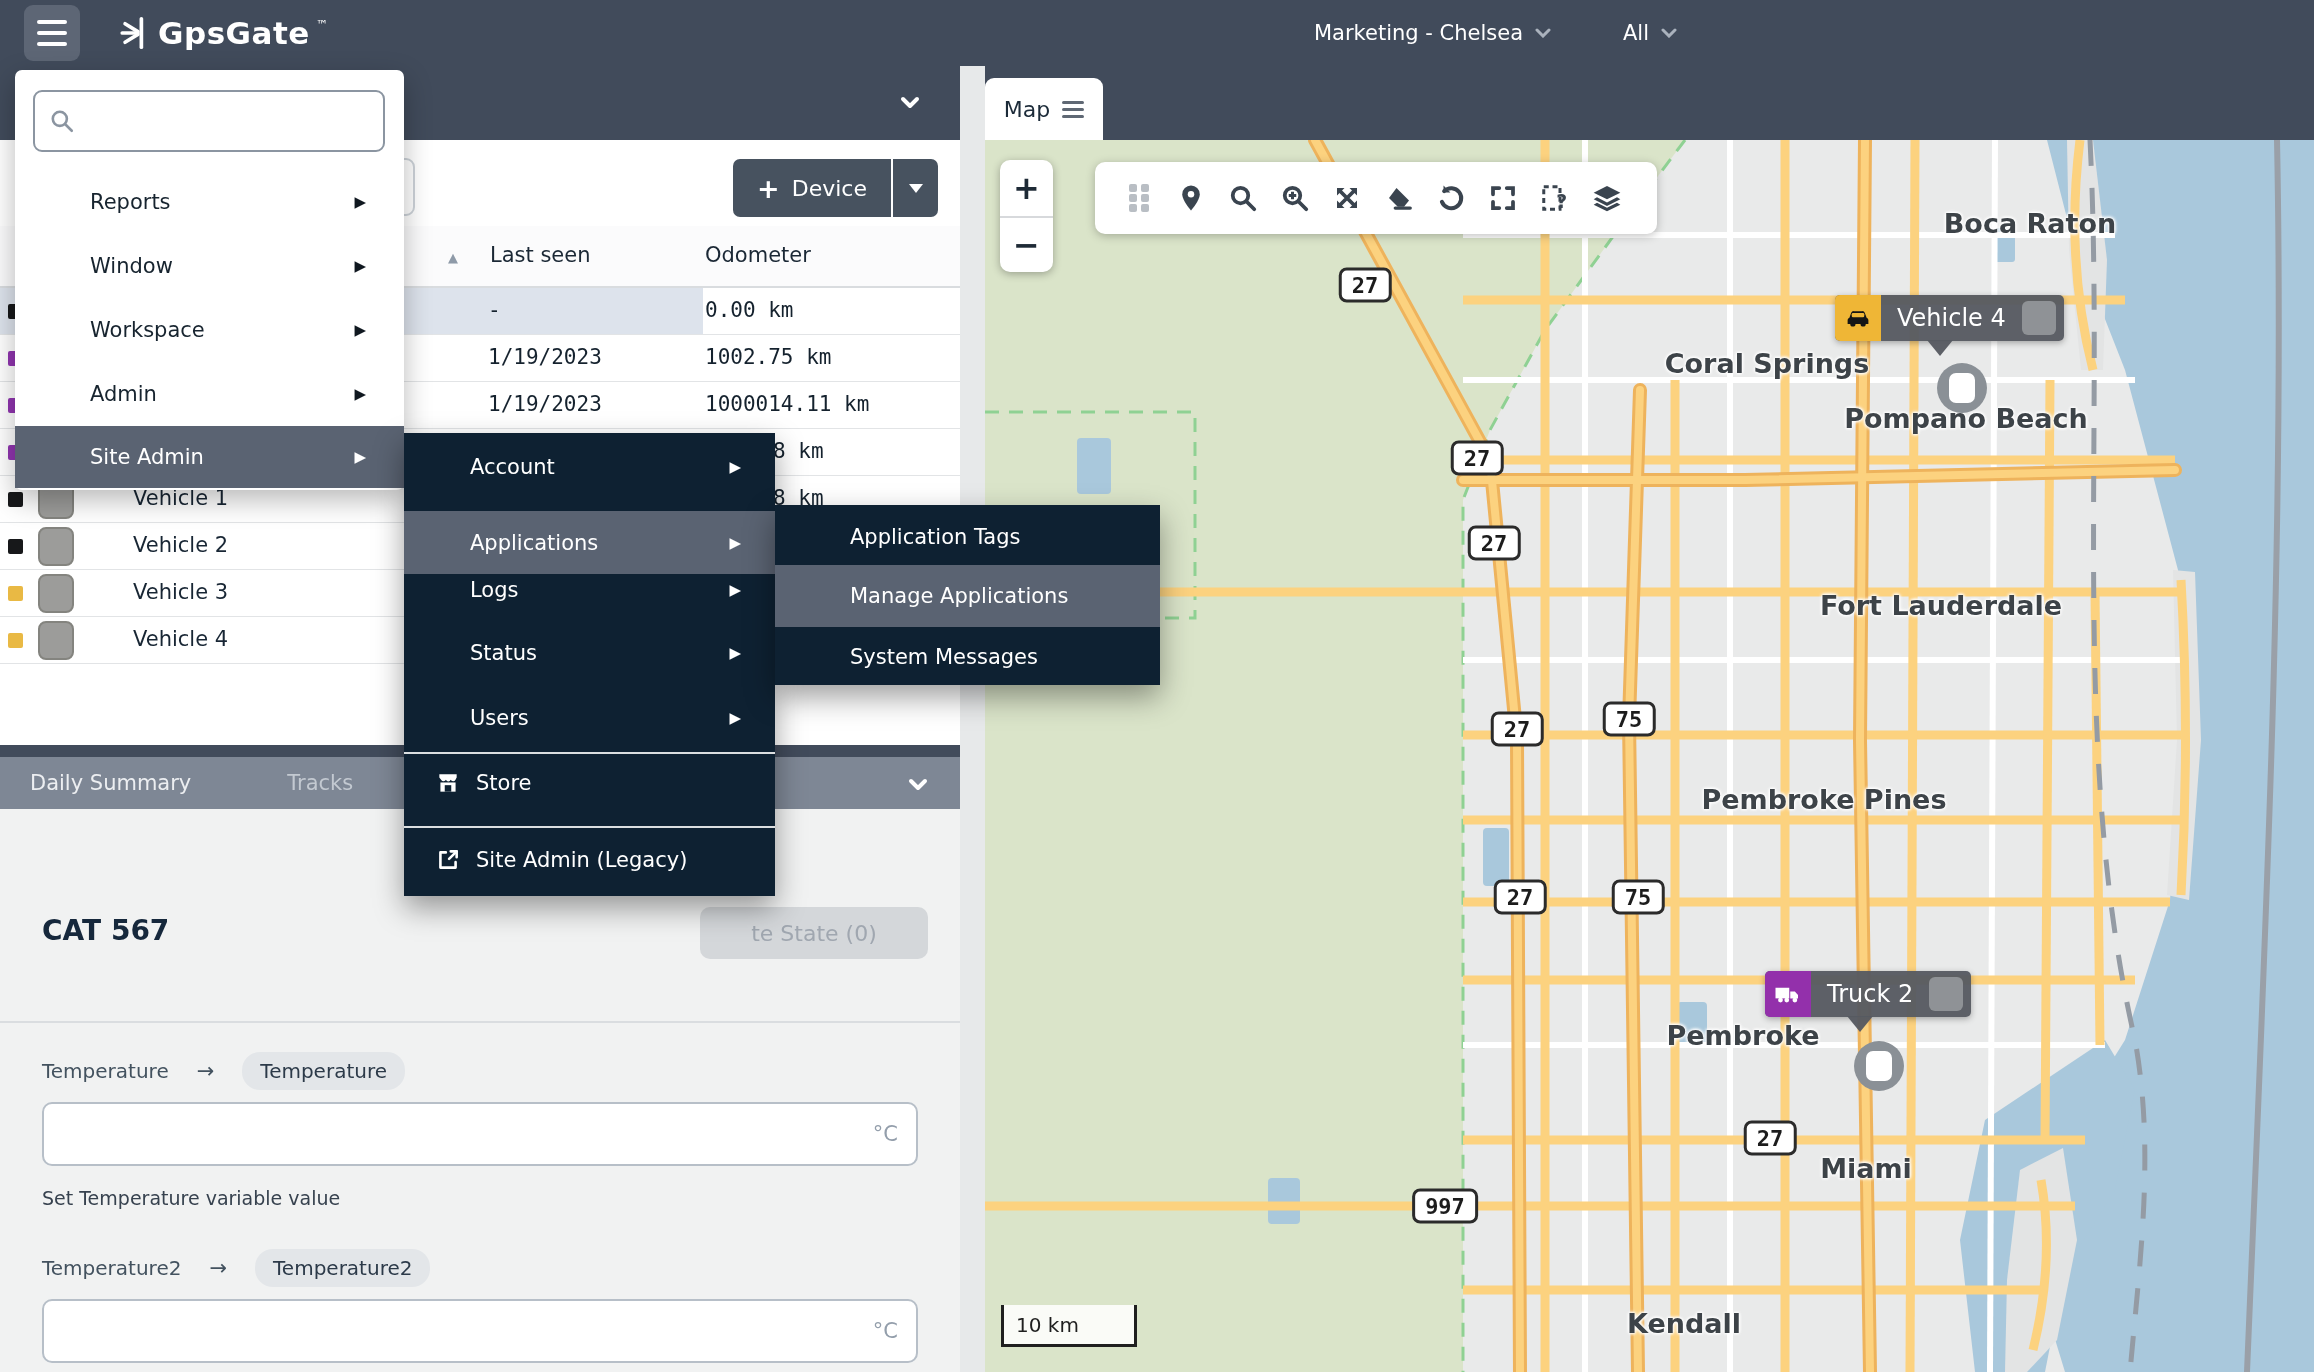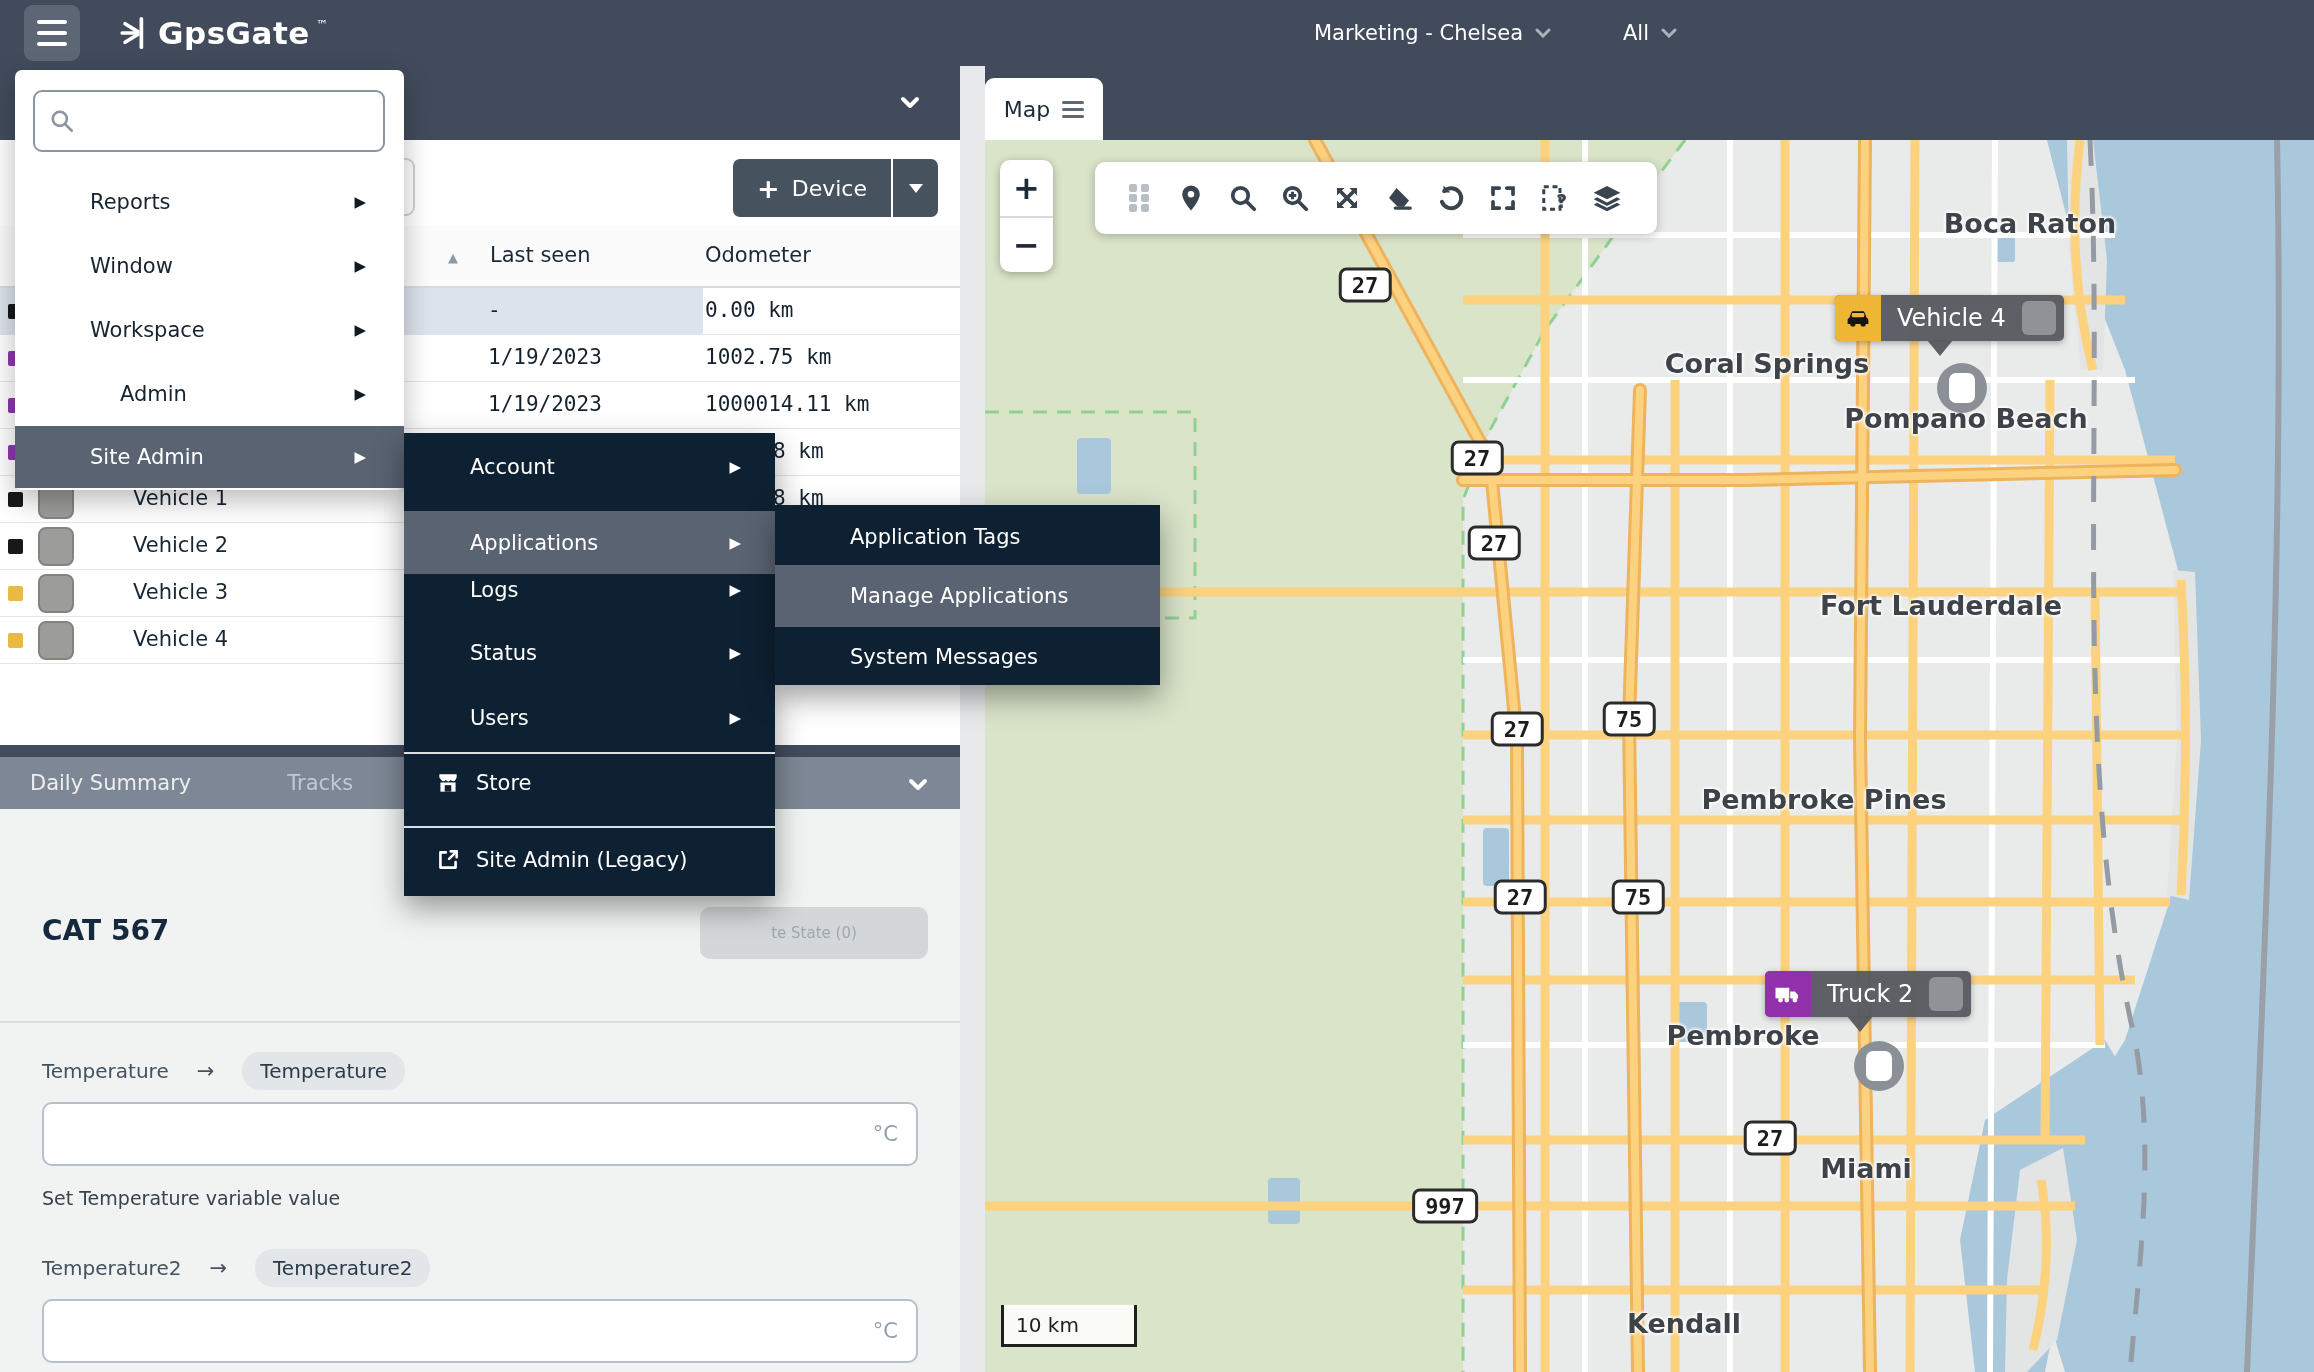--- a/index.html
+++ b/index.html
@@ -46,21 +46,21 @@
 
   .lp-strip { left:0; top:679px; width:960px; height:12px; background:#414b5b; }
   .lp-tabs { left:0; top:691px; width:960px; height:52px; background:#7e8795; display:flex; align-items:center; font-size:21px; }
   .tab-ds { margin-left:30px; color:#eceef1; cursor:pointer; }
   .tab-tr { margin-left:96px; color:#c3c9d1; cursor:pointer; }
   .lp-tabs .chev { margin-left:auto; margin-right:36px; }
 
   .lp-content { left:0; top:743px; width:960px; height:563px; background:#f1f2f2; }
   .cat-title { left:42px; top:105px; font-size:28px; font-weight:bold; color:#16283c; }
   .state-btn { left:700px; top:98px; width:228px; height:52px; background:#d4d7da; border-radius:10px; color:#a0a7b0;
-    font-size:15px; display:flex; align-items:center; justify-content:center; }
+    font-size:22px; display:flex; align-items:center; justify-content:center; }
   .content-div { left:0px; top:212px; width:960px; height:2px; background:#dadde0; }
 
   .fld-label-row { left:42px; display:flex; align-items:center; gap:28px; font-size:20px; color:#43525f; }
   .fld-arrow { font-size:21px; color:#43525f; }
   .fld-pill { background:#e3e6e9; border-radius:18px; padding:7px 18px; color:#2c3a49; font-size:20px; }
   .fld-input { left:42px; width:876px; height:64px; background:#fff; border:2px solid #b7bfc8; border-radius:10px;
     display:flex; align-items:center; justify-content:flex-end; padding-right:18px; color:#939eab; font-size:21px; }
   .fld-help { left:42px; font-size:19px; color:#37424f; }
 
   
@@ -293,21 +293,21 @@
       <span class="arr">▶</span>
   </div>
   <div class="mi" style="top:168px;">
     <span class="lbl">Window</span>
       <span class="arr">▶</span>
   </div>
   <div class="mi" style="top:232px;">
     <span class="lbl">Workspace</span>
       <span class="arr">▶</span>
   </div>
-  <div class="mi" style="top:296px;padding-left:30px;">
+  <div class="mi" style="top:296px;">
     <span class="lbl">Admin</span>
       <span class="arr">▶</span>
   </div>
   <div class="mi active" style="top:356px;">
     <span class="lbl">Site Admin</span>
       <span class="arr">▶</span>
   </div>
 </div>
 
 <div class="abs sub-menu">

